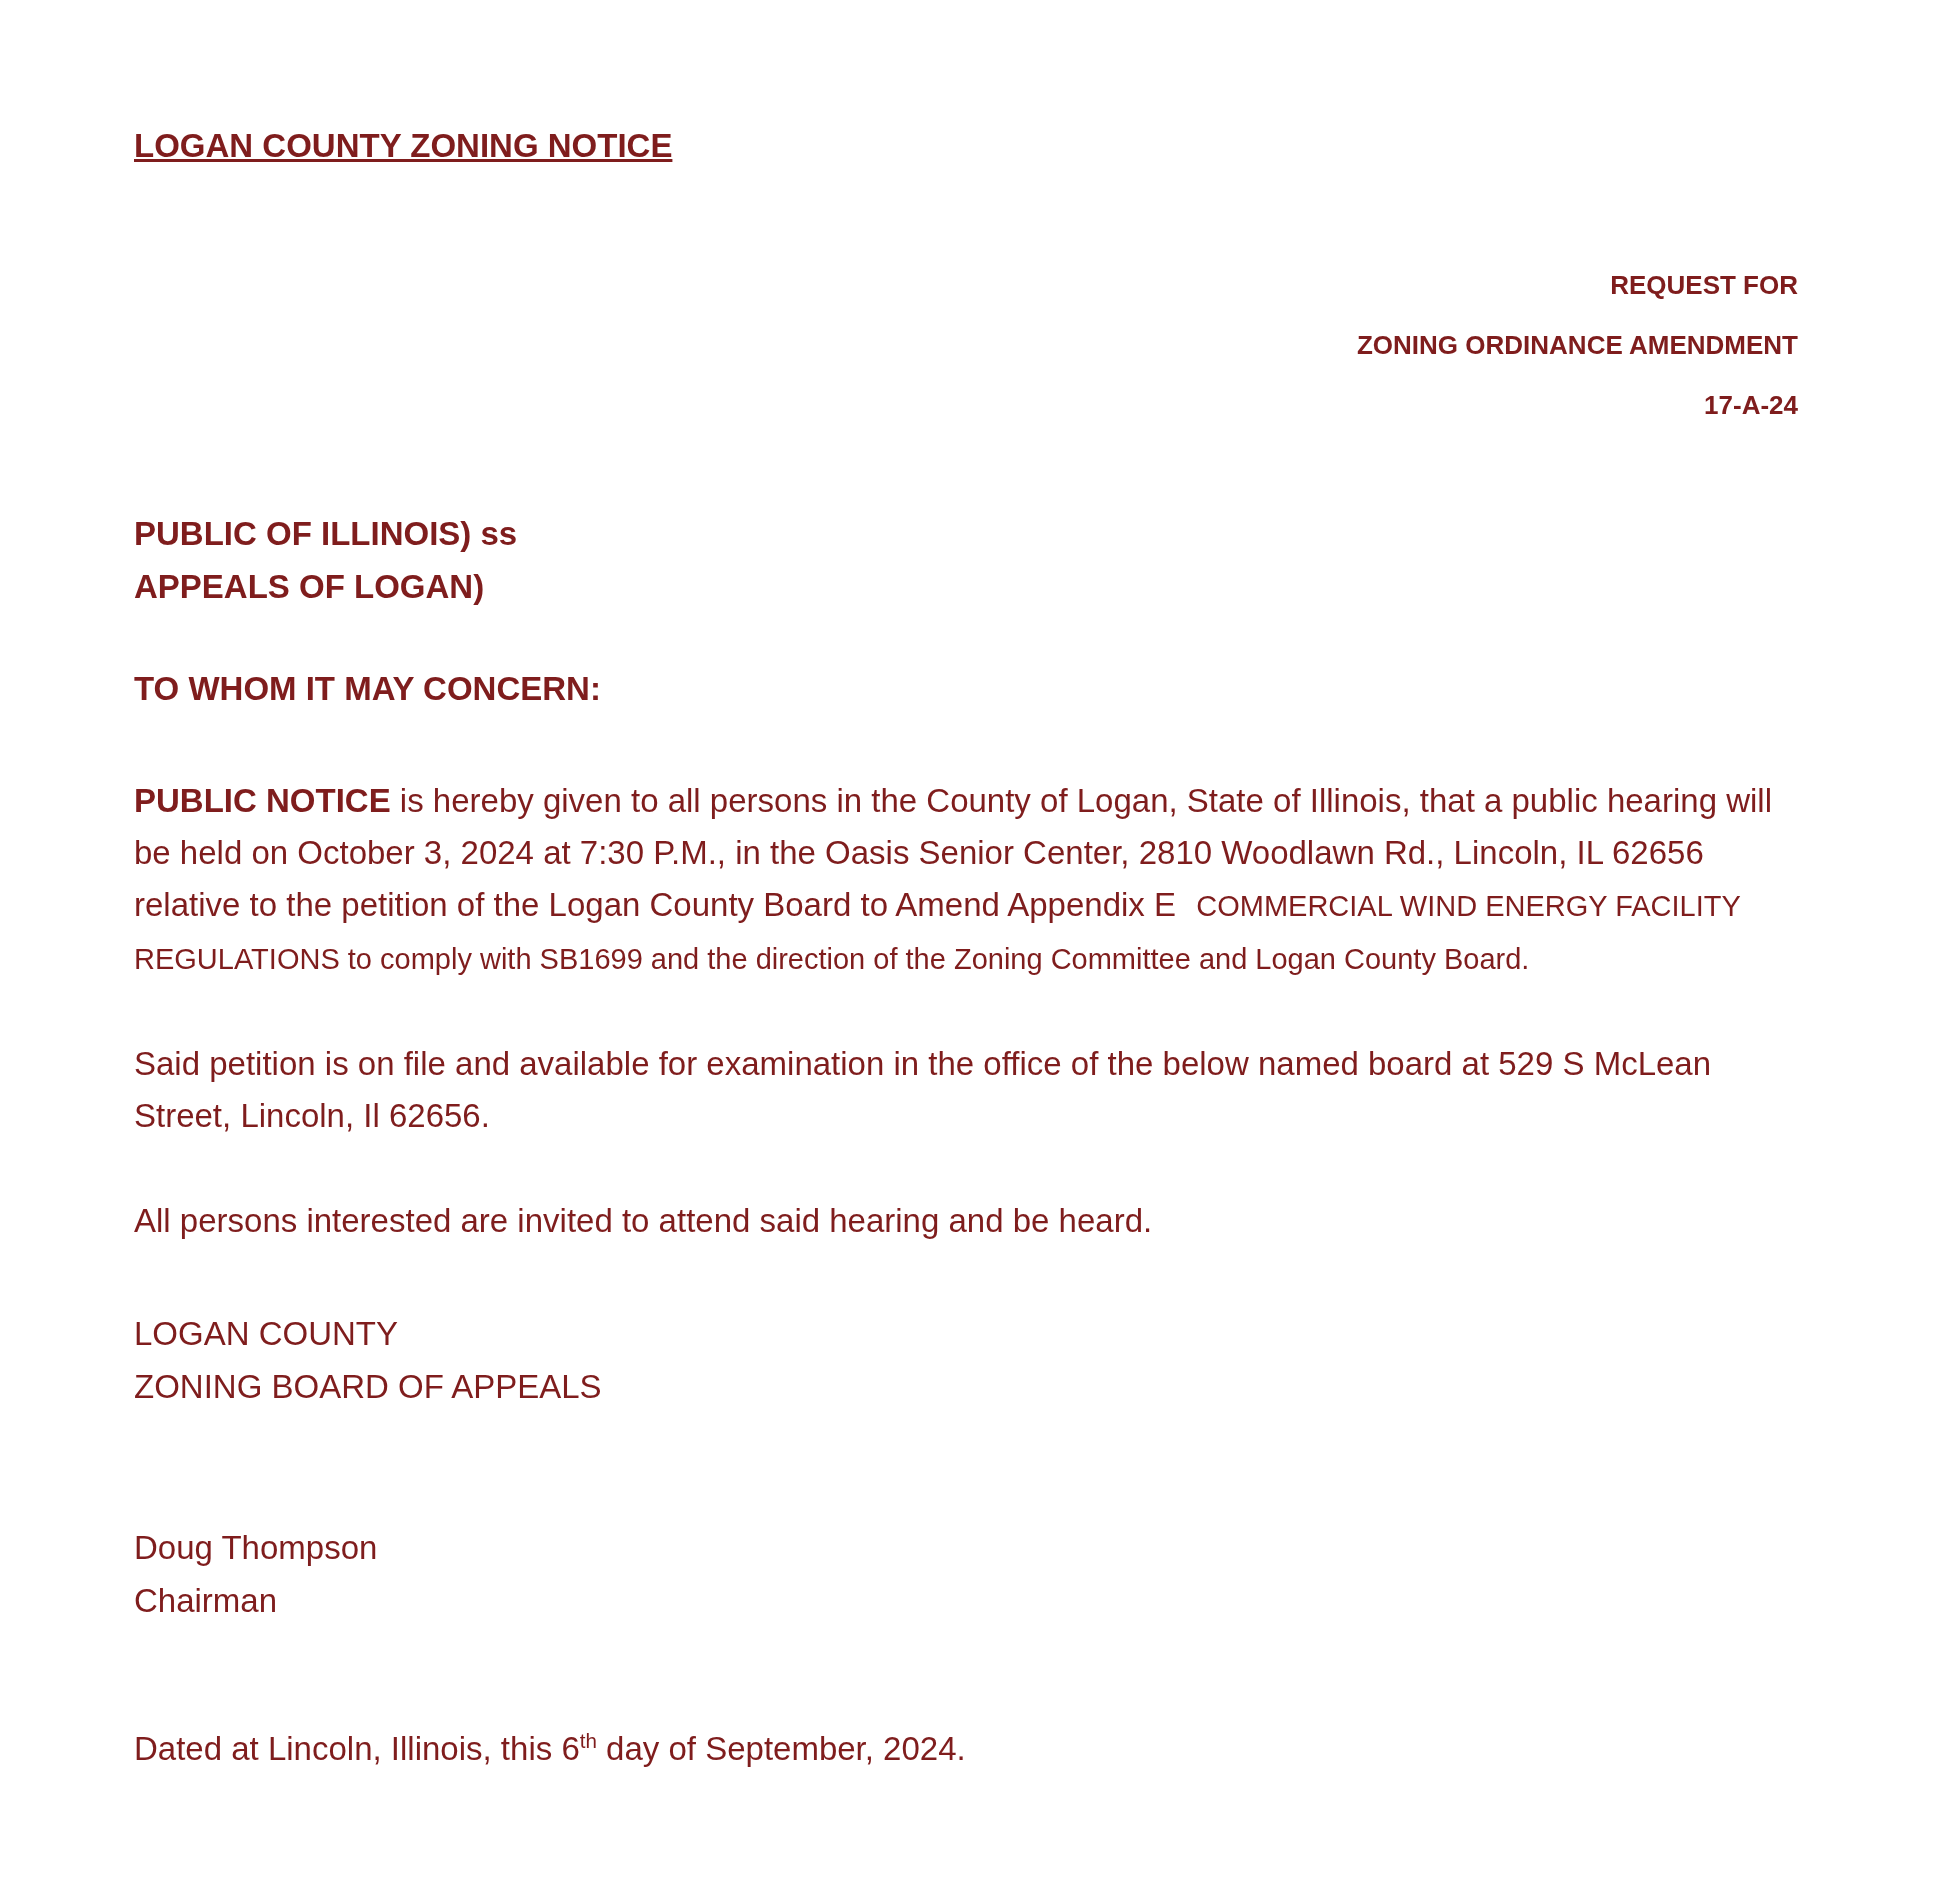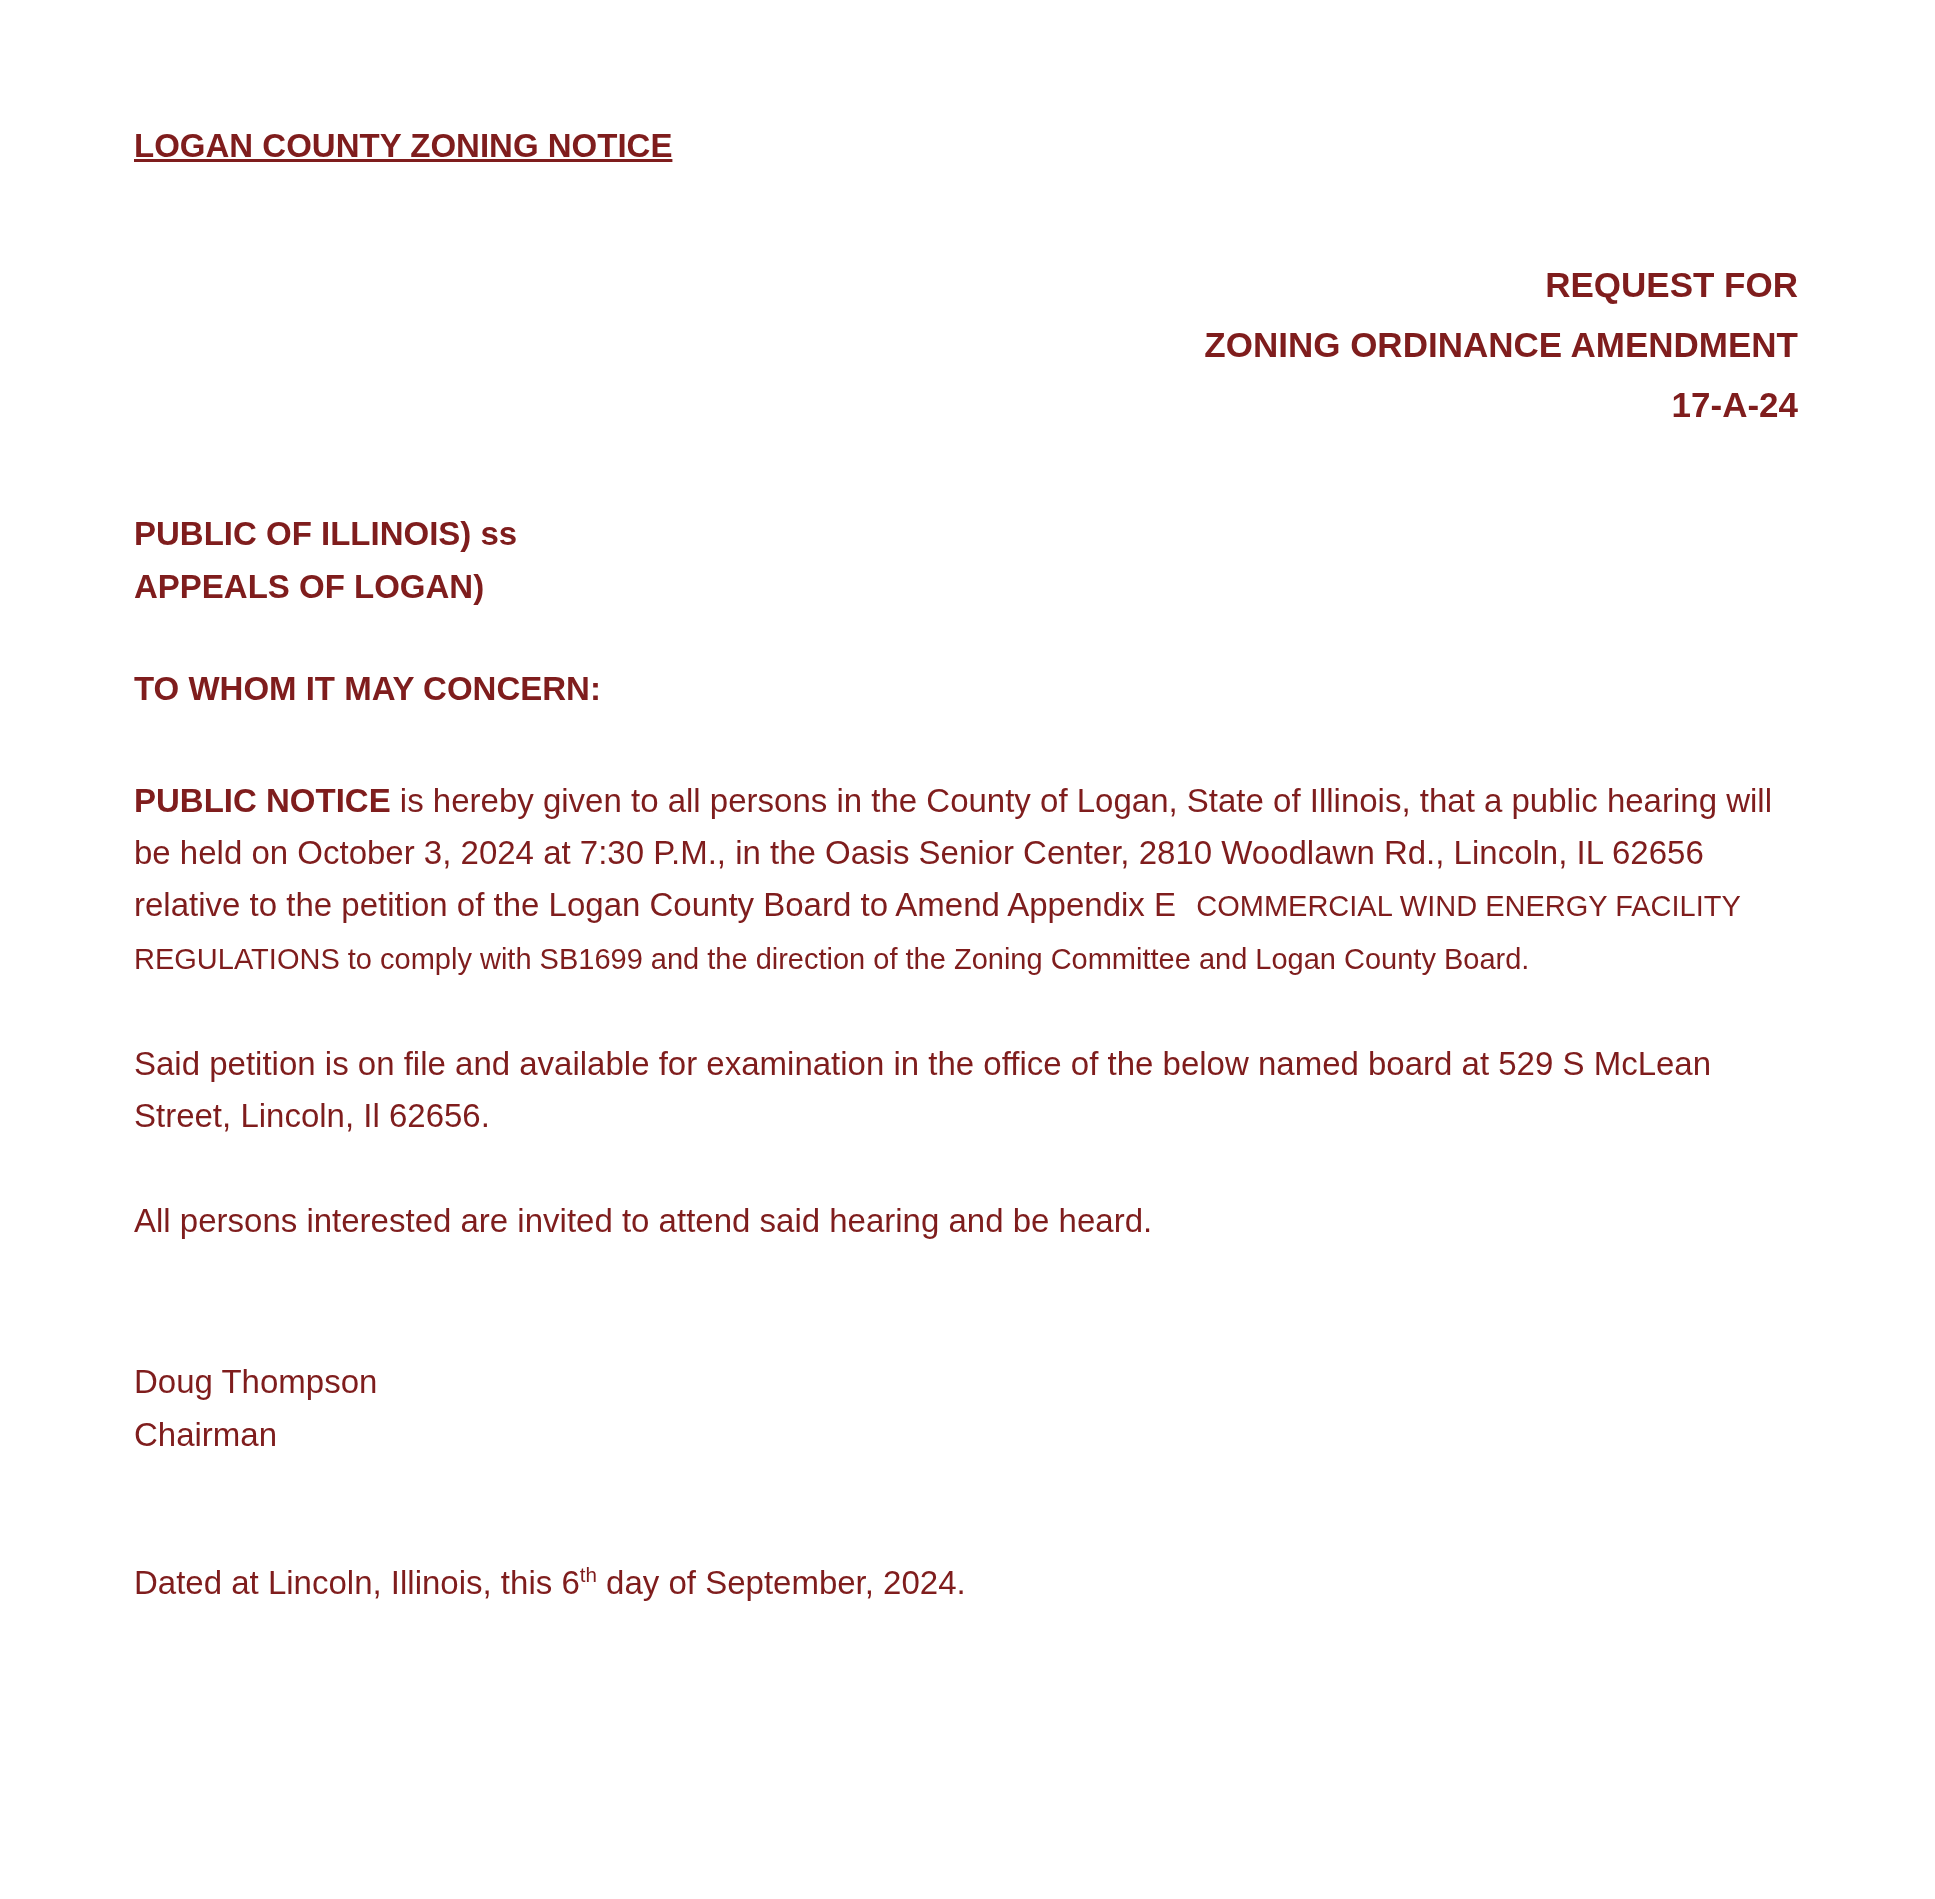--- a/index.html
+++ b/index.html
@@ -22,21 +22,21 @@
   }
   .doc-title {
     font-weight: bold;
     text-decoration: underline;
     font-size: 33px;
     margin: 0 0 83px 0;
   }
   .request-block {
     text-align: right;
     font-weight: bold;
-    font-size: 35px;
+    font-size: 26px;
     line-height: 60px;
     margin: 0 0 72px 0;
   }
   .state-block {
     font-weight: bold;
     margin: 0 0 50px 0;
   }
   .state-block div {
     line-height: 53px;
   }
@@ -94,20 +94,24 @@
   </div>
 
   <div class="salutation">TO WHOM IT MAY CONCERN:</div>
 
   <p class="para"><strong>PUBLIC NOTICE</strong><span> is hereby given to all persons in the County of Logan, State of Illinois, that a public hearing will be held on October 3, 2024 at 7:30 P.M., in the Oasis Senior Center, 2810 Woodlawn Rd., Lincoln, IL 62656 relative to the petition of the Logan County Board to Amend Appendix E </span><span class="small-text">COMMERCIAL WIND ENERGY FACILITY REGULATIONS to comply with SB1699 and the direction of the Zoning Committee and Logan County Board.</span></p>
 
   <p class="para">Said petition is on file and available for examination in the office of the below named board at 529 S McLean Street, Lincoln, Il 62656.</p>
 
   <p class="para">All persons interested are invited to attend said hearing and be heard.</p>
 
+  <div class="board-block">
+    <div>LOGAN COUNTY</div>
+    <div>ZONING BOARD OF APPEALS</div>
+  </div>
 
   <div class="signer-block">
     <div>Doug Thompson</div>
     <div>Chairman</div>
   </div>
 
   <p class="dated-line"><span>Dated at Lincoln, Illinois, this 6</span><sup>th</sup><span> day of September, 2024.</span></p>
 
 </div>
 

